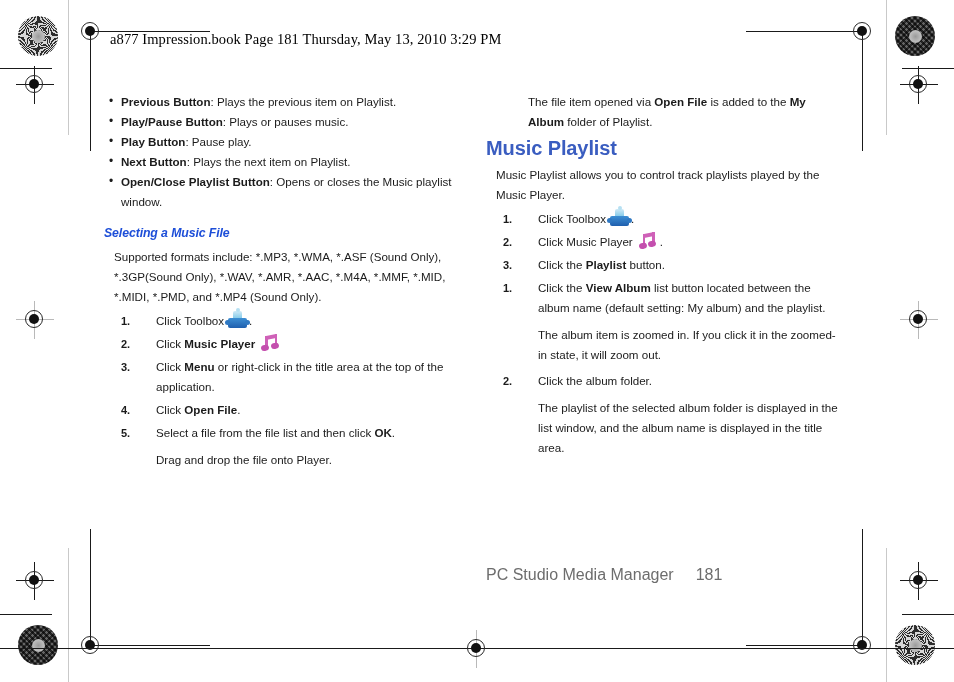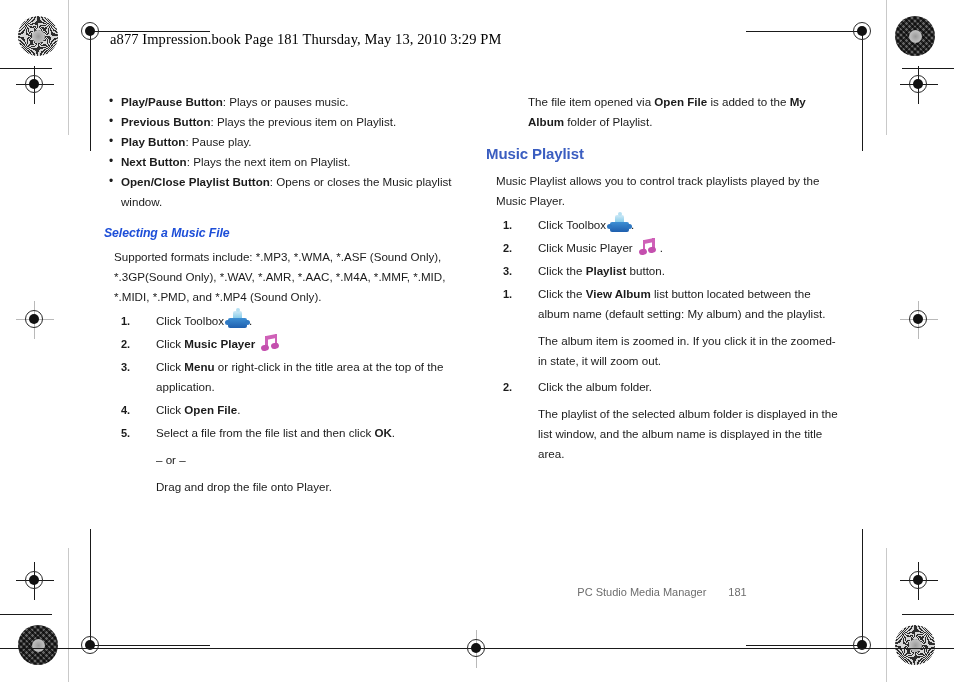--- a/index.html
+++ b/index.html
@@ -130,24 +130,24 @@
     content: "•";
     position: absolute;
     left: 5px;
     top: -1px;
     font-size: 12px;
   }
 
   
   .h-section {
     color: #3a5dc0;
-    font-size: 15px;
+    font-size: 20px;
     font-weight: bold;
     line-height: 20px;
-    margin: 12px 0 7px 0;
+    margin: 6px 0 7px 0;
     letter-spacing: -0.1px;
   }
   
   .h-sub {
     color: #1d4ed8;
     font-size: 12.3px;
     font-weight: bold;
     font-style: italic;
     line-height: 18px;
     margin: 12px 0 5px 0;
@@ -273,25 +273,25 @@
     left: 10.4px; top: 8.5px;
     width: 7.5px; height: 6px;
     background: #c44fae;
     border-radius: 50%;
     transform: rotate(-12deg);
   }
 
   
   .footer {
     position: absolute;
-    top: 586px;
+    top: 566px;
     left: 486px;
     width: 352px;
-    text-align: center;
-    font-size: 11px;
+    text-align: left;
+    font-size: 16px;
     color: #6d6d6d;
   }
   .footer .ftitle { margin-right: 22px; }
 </style>
 </head>
 <body>
 
 <div class="marks">
   <div class="trimline-v" style="left:68px; top:0; height:135px;"></div>
   <div class="trimline-v" style="left:68px; top:548px; height:134px;"></div>
@@ -377,24 +377,24 @@
       <div class="dot"></div>
   </div>
 </div>
 
 <div class="runhead">a877 Impression.book  Page 181  Thursday, May 13, 2010  3:29 PM</div>
 
 <div class="col col-left">
 
   <ul class="bullets">
     <li>
+      <b>Previous Button</b><span>: Plays the previous item on Playlist.</span>
+    </li>
+    <li>
       <b>Play/Pause Button</b><span>: Plays or pauses music.</span>
-    </li>
-    <li>
-      <b>Previous Button</b><span>: Plays the previous item on Playlist.</span>
     </li>
     <li>
       <b>Play Button</b><span>: Pause play.</span>
     </li>
     <li>
       <b>Next Button</b><span>: Plays the next item on Playlist.</span>
     </li>
     <li>
       <b>Open/Close Playlist Button</b><span>: Opens or closes the Music playlist window.</span>
     </li>
@@ -417,21 +417,20 @@
       <span class="num">3.</span>
       <span>Click </span><b>Menu</b><span> or right-click in the title area at the top of the application.</span>
     </li>
     <li>
       <span class="num">4.</span>
       <span>Click </span><b>Open File</b><span>.</span>
     </li>
     <li>
       <span class="num">5.</span>
       <span>Select a file from the file list and then click </span><b>OK</b><span>.</span>
-      <span class="sub">– or –</span>
       <span class="sub">Drag and drop the file onto Player.</span>
     </li>
   </ol>
 </div>
 
 <div class="col col-right">
 
   <p class="body" style="padding-left:42px; margin-bottom:0;">
     <span>The file item opened via </span><b>Open File</b><span> is added to the </span><b>My Album</b><span> folder of Playlist.</span>
   </p>

